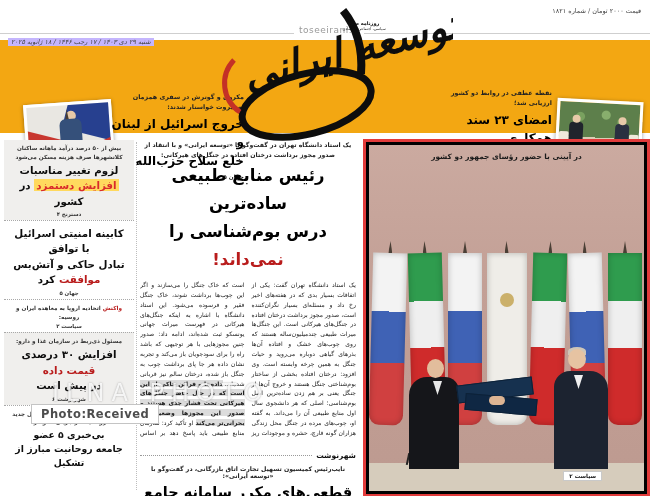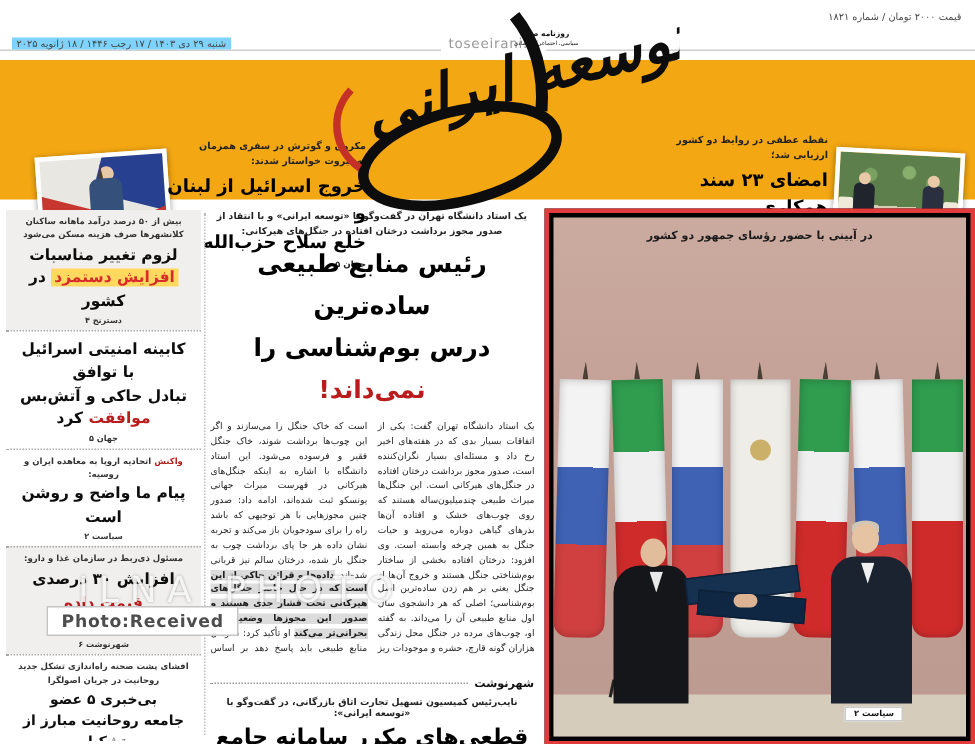--- a/index.html
+++ b/index.html
@@ -1,20 +1,20 @@
 <!DOCTYPE html>
 <html lang="fa"><head>
 <meta charset="utf-8">
 <style>
   html,body{margin:0;padding:0;background:#888;}
   #page{position:relative;width:650px;height:496px;background:#fff;overflow:hidden;
         font-family:"DejaVu Sans","Liberation Sans",sans-serif;margin:0 auto;}
   
   #topline{position:absolute;top:33px;left:0;width:650px;border-top:1px solid #cfcfcf;}
-  #date{position:absolute;top:25px;left:8px;font-size:6.5px;color:#444;direction:rtl;background:#7dd3fc;padding:0 3px;z-index:3;}
+  #date{position:absolute;top:38px;left:8px;font-size:6.5px;color:#444;direction:rtl;background:#c4b5fd;padding:0 3px;z-index:3;font-style:italic;}
   #site{position:absolute;top:25px;left:258px;font-size:9px;color:#9a9a9a;letter-spacing:.5px;background:#fff;padding:0 5px;z-index:3;margin-left:36px;}
   #price{position:absolute;top:7px;right:6px;font-size:6.5px;color:#444;direction:rtl;background:#fff;padding:0 3px;z-index:3;}
   
   #band{position:absolute;top:40px;left:0;width:650px;height:93px;background:#F3A712;}
   .band-photo{position:absolute;border:3px solid #fff;box-shadow:0 1px 4px rgba(0,0,0,.4);overflow:hidden;}
   #photo-macron{left:25px;top:62px;width:82px;height:54px;transform:rotate(-4deg);background:#e9e7e2;}
   #photo-macron .tri-blue{position:absolute;right:-12px;top:-8px;width:55px;height:40px;background:#27408f;transform:rotate(18deg);}
   #photo-macron .tri-red{position:absolute;left:-14px;bottom:-10px;width:50px;height:36px;background:#c8372f;transform:rotate(18deg);}
   #photo-macron .tri-red2{position:absolute;right:-8px;bottom:-12px;width:40px;height:26px;background:#c8372f;transform:rotate(-20deg);}
   #photo-macron .person{position:absolute;left:32px;top:14px;width:22px;height:26px;background:#35507a;border-radius:6px 6px 0 0;}
@@ -193,21 +193,20 @@
         <span>کابینه امنیتی اسرائیل با توافق</span><br>
         <span>تبادل حاکی و آتش‌بس </span><span class="red">موافقت</span><span> کرد</span>
       </div>
       <div class="sb-ref">جهان ۵</div>
     </div>
 
     <div class="sb-item">
       <div class="sb-kicker">
         <span class="red">واکنش</span><span> اتحادیه اروپا به معاهده ایران و روسیه:</span>
       </div>
-      <div class="sb-headline">پیام ما واضح و روشن است</div>
       <div class="sb-ref">سیاست ۲</div>
     </div>
 
     <div class="sb-item gray">
       <div class="sb-kicker">مسئول ذی‌ربط در سازمان غذا و دارو:</div>
       <div class="sb-headline">
         <span>افزایش ۳۰ درصدی </span><span class="red">قیمت داده</span><br>
         <span>در پیش است</span>
       </div>
       <div class="sb-ref">شهرنوشت ۶</div>

